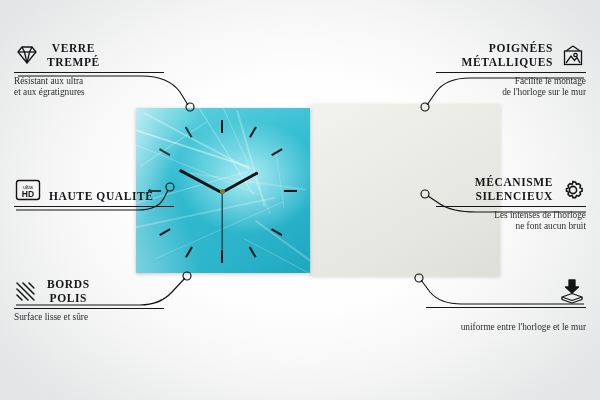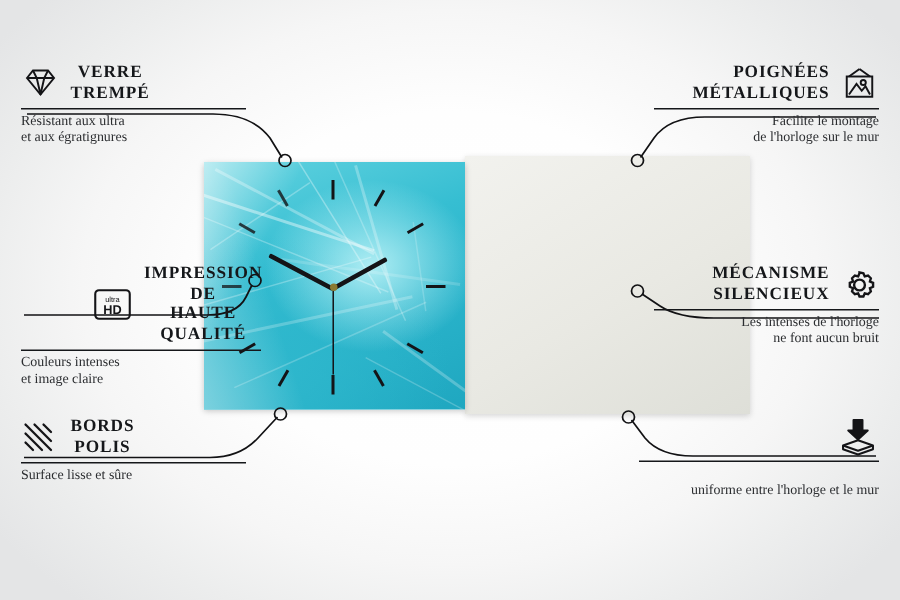--- a/index.html
+++ b/index.html
@@ -146,37 +146,33 @@
     </div>
     <div class="rule"></div>
     <div class="sub">
       <span>Résistant aux ultra</span><br>
       <span>et aux égratignures</span>
     </div>
   </div>
 
   <div class="feat left" style="left:14px;top:176px;width:160px;">
     <div class="head">
-      <span class="ico" style="width:28px;height:24px;margin-left:47px;">
+      <span class="ico" style="width:28px;height:24px;">
         <svg width="28" height="24" viewBox="0 0 28 24">
           <rect x="2.5" y="2.5" width="23" height="19" rx="2.5" fill="none" stroke="#141417" stroke-width="1.4"></rect>
           <text x="14" y="10.5" text-anchor="middle" font-family="Liberation Sans, sans-serif" font-size="5" fill="#141417">ultra</text>
           <text x="14" y="18.5" text-anchor="middle" font-family="Liberation Sans, sans-serif" font-size="8.5" font-weight="bold" fill="#141417">HD</text>
         </svg>
       </span>
       <span class="title">
-        <span>IMPRESSION DE</span><br>
+        <br>
         <span>HAUTE QUALITÉ</span>
       </span>
     </div>
     <div class="rule"></div>
-    <div class="sub">
-      <span>Couleurs intenses</span><br>
-      <span>et image claire</span>
-    </div>
   </div>
 
   <div class="feat left" style="left:14px;top:278px;width:150px;">
     <div class="head">
       <span class="ico">
         <svg width="26" height="22" viewBox="0 0 26 22">
           <g stroke="#141417" stroke-width="1.5" stroke-linecap="round">
             <path d="M3,3 L20,20"></path>
             <path d="M3,9 L14,20"></path>
             <path d="M3,15 L8,20"></path>

